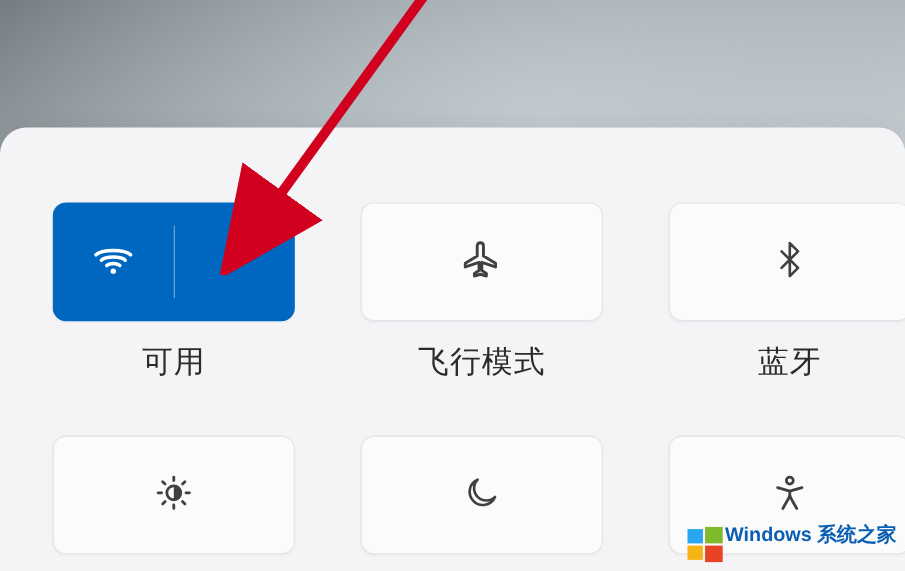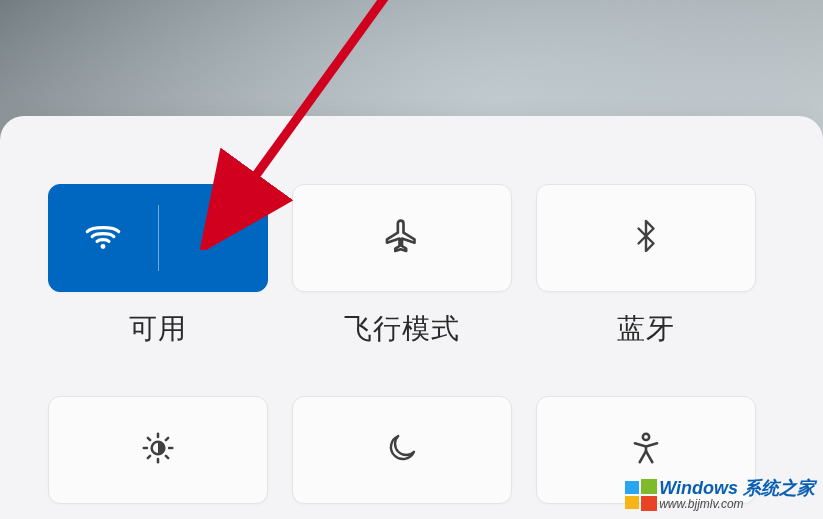--- a/index.html
+++ b/index.html
@@ -19,21 +19,21 @@
     .panel {
       position: absolute;
       left: 0; right: 0; top: 116px; bottom: -100px;
       background: #f4f4f6;
       border-radius: 24px 24px 0 0;
       padding: 68px 48px;
       display: flex; flex-direction: column; gap: 48px;
       box-shadow: 0 -2px 20px rgba(0,0,0,0.06);
     }
     .row {
-      display: flex; gap: 24px;
+      display: flex; gap: 60px;
       justify-content: flex-start;
     }
     .tile-group {
       display: flex; flex-direction: column; align-items: center;
       gap: 18px; width: 220px;
     }
     .tile {
       width: 220px; height: 108px;
       background: #fbfbfc;
       border: 1px solid #e4e4e8;
@@ -63,25 +63,24 @@
     }
     .arrow-annotation {
       position: absolute;
       left: 180px; top: -10px;
       pointer-events: none;
       z-index: 50;
     }
     .watermark {
       position: absolute;
       right: 8px; bottom: 6px;
-      display: flex; align-items: center; gap: 0;
+      display: flex; align-items: flex-start; gap: 0;
       background: rgba(255,255,255,0.0);
       filter: blur(0);
       z-index: 100;
-      font-style: italic;
     }
     .watermark .wlogo {
       width: 36px; height: 36px;
     }
     .watermark .wtxt { display: flex; flex-direction: column; line-height: 1.1; }
     .watermark .wtxt .line1 { color: #0a5fb3; font-size: 18px; font-weight: 600; }
     .watermark .wtxt .line2 { color: #4a4a4a; font-size: 12px; }
   </style>
 </head>
 <body>
@@ -204,15 +203,14 @@
   <span class="wlogo">
     <svg width="36" height="36" viewBox="0 0 36 36">
       <rect x="2" y="4" width="14" height="13" fill="#2aa6f0"></rect>
       <rect x="18" y="2" width="16" height="15" fill="#7fba2b"></rect>
       <rect x="2" y="19" width="14" height="13" fill="#f7b416"></rect>
       <rect x="18" y="19" width="16" height="15" fill="#e84325"></rect>
     </svg>
   </span>
   <span class="wtxt">
     <span class="line1">Windows 系统之家</span>
-    <span class="line2">www.bjjmlv.com</span>
   </span>
 </div>
 
 </body></html>

